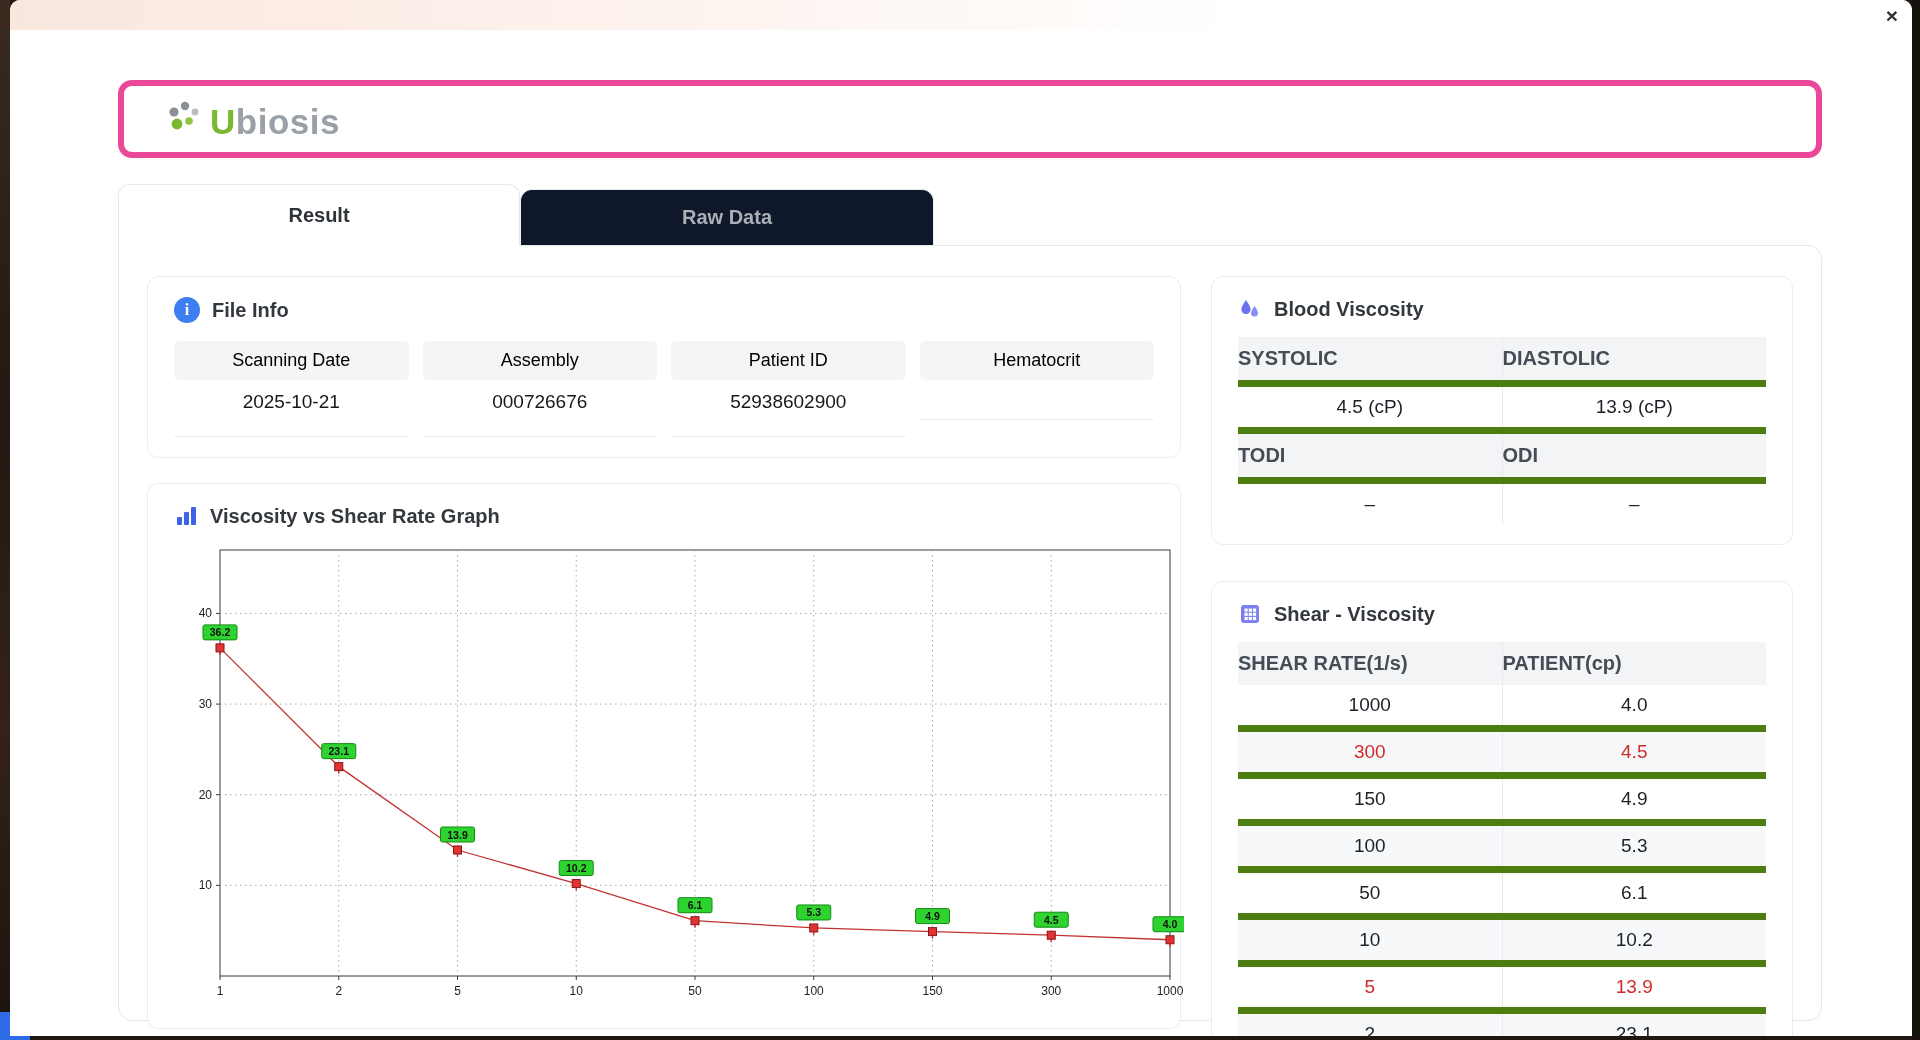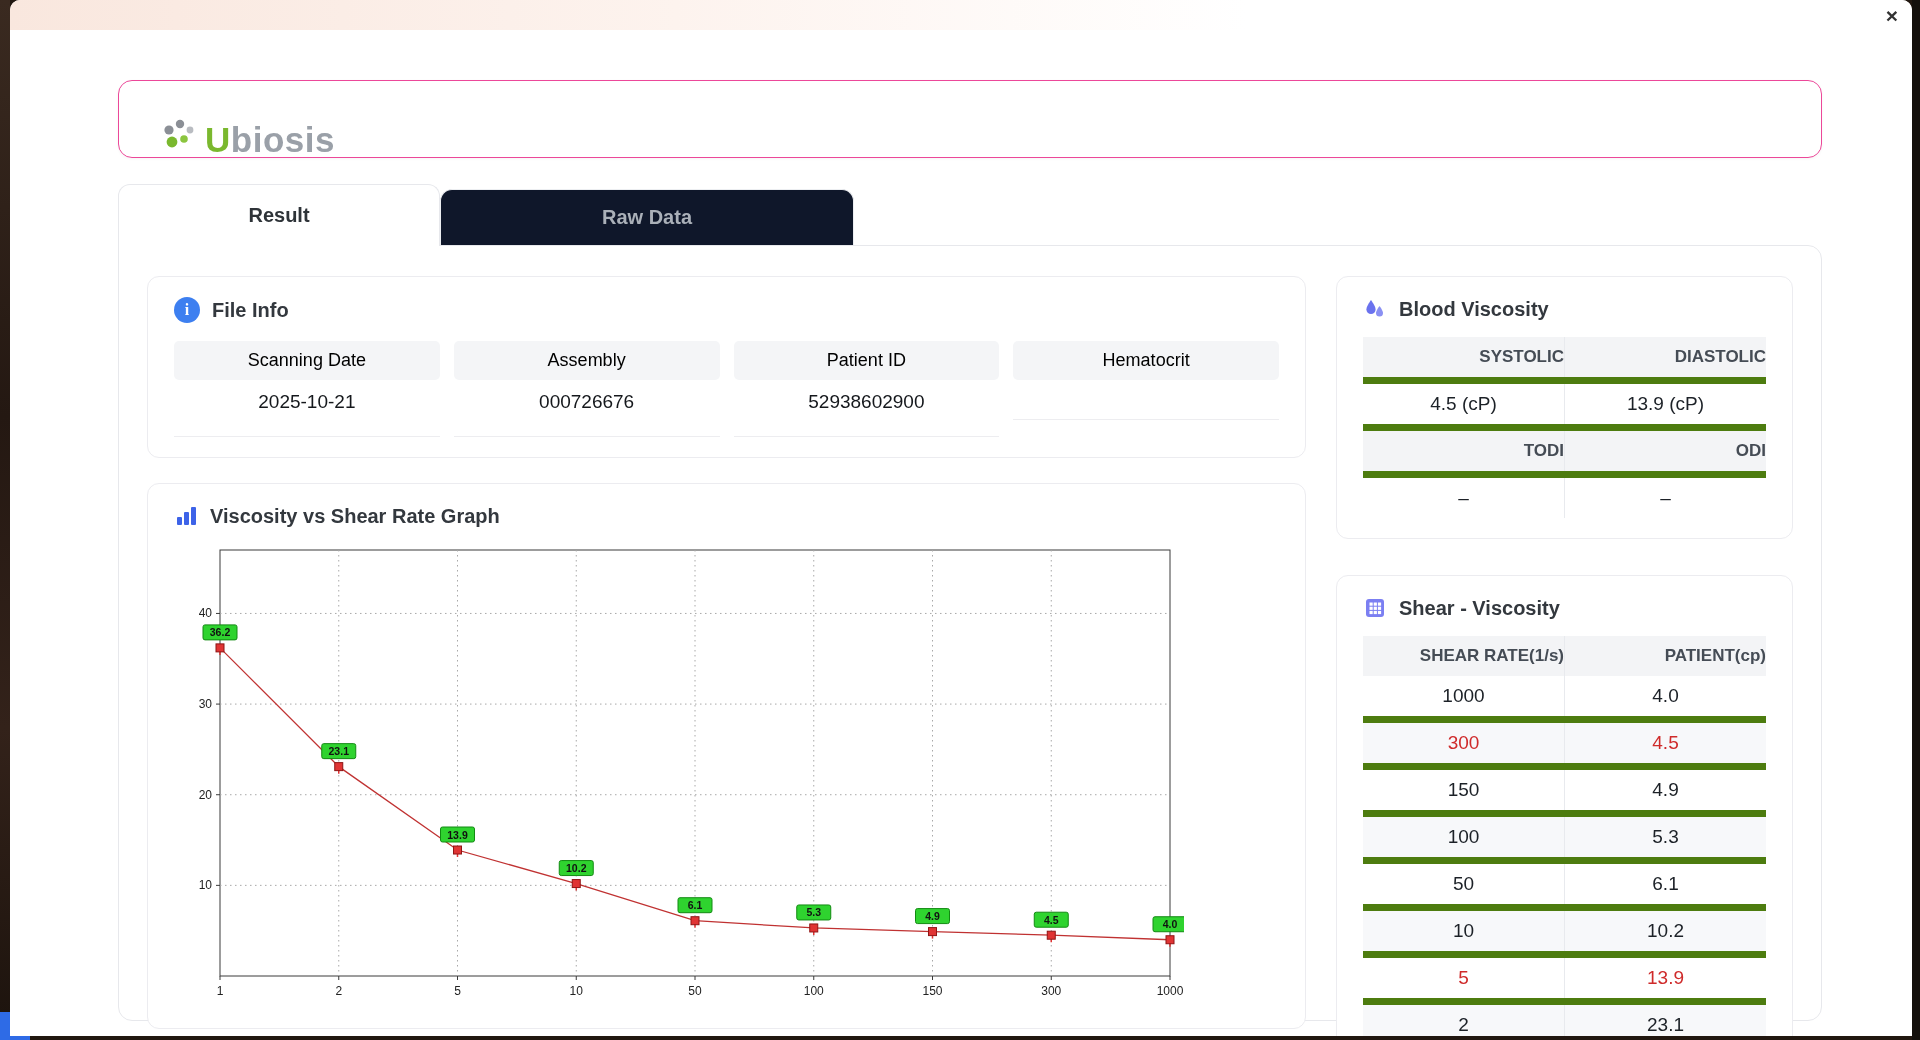--- a/index.html
+++ b/index.html
@@ -12,60 +12,60 @@
   .blue-corner { position:absolute; left:0; bottom:0; width:30px; height:28px; background:#2e6be6; }
 
   .window { position:absolute; left:10px; right:8px; top:0; bottom:4px; background:#fff;
     border-radius:10px 10px 0 0; overflow:hidden; }
   .topbar { height:30px; background:linear-gradient(90deg,#f9e7de 0%,#fdf3ee 35%,#ffffff 65%);
     display:flex; justify-content:flex-end; align-items:center; padding-right:14px; }
   .close-btn { font-size:21px; color:#333; line-height:1; cursor:pointer; font-weight:bold; }
 
   .main { padding:50px 90px 0 108px; }
 
-  .header-card { height:78px; border:1px solid #ec4899; border-radius:14px; display:flex;
-    padding:0 40px; box-shadow:0 1px 3px rgba(0,0,0,.04); background:#fff; }
+  .header-card { height:78px; border:6px solid #ec4899; border-radius:14px; display:flex;
+    align-items:center; padding:0 40px; box-shadow:0 1px 3px rgba(0,0,0,.04); background:#fff; }
   .logo { display:flex; align-items:flex-end; gap:4px; }
   .logo-text { font-size:35px; color:#9aa0a8; font-weight:600; letter-spacing:.5px; line-height:1; }
   .logo-text .u { color:#7ab82e; }
   .app-title { margin-left:44px; font-size:27px; font-weight:bold; color:#4353e0; letter-spacing:1px; }
 
   .tabs { display:flex; margin-top:26px; align-items:flex-end; }
   .tab { display:flex; align-items:center; justify-content:center; font-size:20px;
     border:1px solid #e7e8ec; border-bottom:none; border-radius:12px 12px 0 0; cursor:pointer; }
-  .tab.active { width:322px; height:62px; background:#fff; font-weight:bold; color:#2e3338;
+  .tab.active { width:402px; height:62px; background:#fff; font-weight:bold; color:#2e3338;
     position:relative; z-index:2; margin-bottom:-1px; }
   .tab.inactive { width:414px; height:56px; background:#0f172a; color:#aab0b8; font-weight:600;
     border-color:#eceef1; }
 
   .content-card { border:1px solid #e7e8ec; border-radius:0 14px 14px 14px; height:776px;
     padding:30px 28px 24px; display:flex; gap:30px; background:#fff; position:relative; z-index:1; }
   .col-left { flex:1; display:flex; flex-direction:column; gap:25px; min-width:0; }
-  .col-right { width:457px; display:flex; flex-direction:column; gap:36px; }
+  .col-right { width:582px; display:flex; flex-direction:column; gap:36px; }
 
   .card { border:1px solid #ececf0; border-radius:12px; padding:20px 26px; background:#fff; }
   .section-title { display:flex; align-items:center; gap:12px; font-size:20px; font-weight:bold; color:#33383e; }
 
   .icon-circle-info { width:26px; height:26px; border-radius:50%; background:#3d7ff0; color:#fff;
     display:flex; align-items:center; justify-content:center; font-size:16px; font-weight:bold;
     font-family:"Liberation Serif", serif; flex:0 0 auto; }
 
   .file-fields { margin-top:18px; display:flex; gap:14px; }
   .file-field { flex:1; text-align:center; }
   .file-field .flabel { background:#f4f5f7; color:#000000; font-size:18px; padding:9px 0;
     border-radius:5px; }
   .file-field .fvalue { padding:11px 0 23px; font-size:19px; color:#15181c; border-bottom:1px solid #ededf0;
     min-height:40px; }
 
   .graph-card { flex:1;text-align:right; }
   #chart-svg { display:block; margin-top:14px; overflow:hidden; }
 
   table.panel-table { width:100%; border-collapse:collapse; margin-top:16px; }
-  table.panel-table th { background:#f3f4f6; font-size:17px; color:#454c55; font-weight:bold;
-    padding:10px 0; text-align:right; }
+  table.panel-table th { background:#f3f4f6; font-size:20px; color:#454c55; font-weight:bold;
+    padding:10px 0; text-align:left; }
   table.panel-table td { font-size:19px; color:#1c2127; padding:9px 0; text-align:center; }
   table.panel-table th + th, table.panel-table td + td { border-left:1px solid #e8eaee; }
   table.panel-table tr + tr td, table.panel-table tr + tr th { border-top:7px solid #4d7c0f; }
   #shear-table tbody tr:nth-child(even) { background:#f7f8fa; }
   tr.hl td { color:#cf2b2b; }
 
   .mini-icon { flex:0 0 auto; display:block; }
 </style>
 </head>
 <body>

